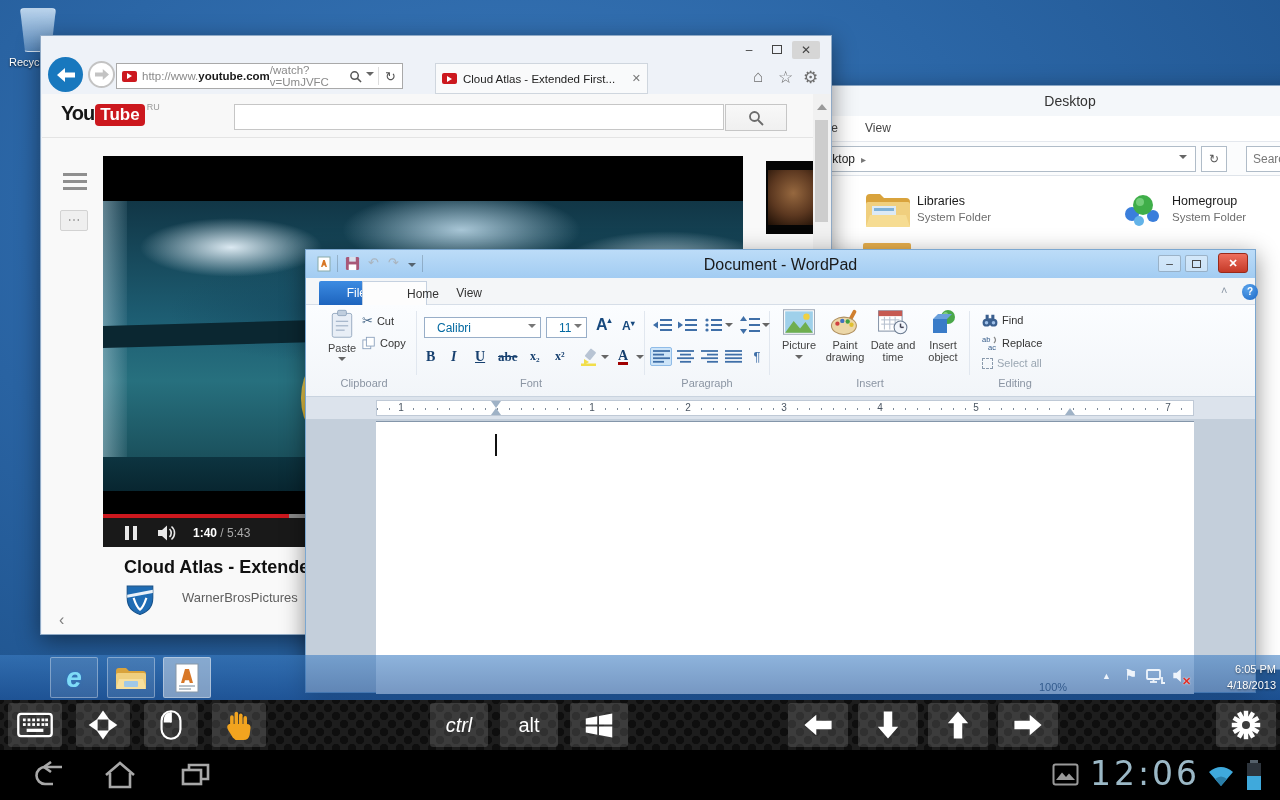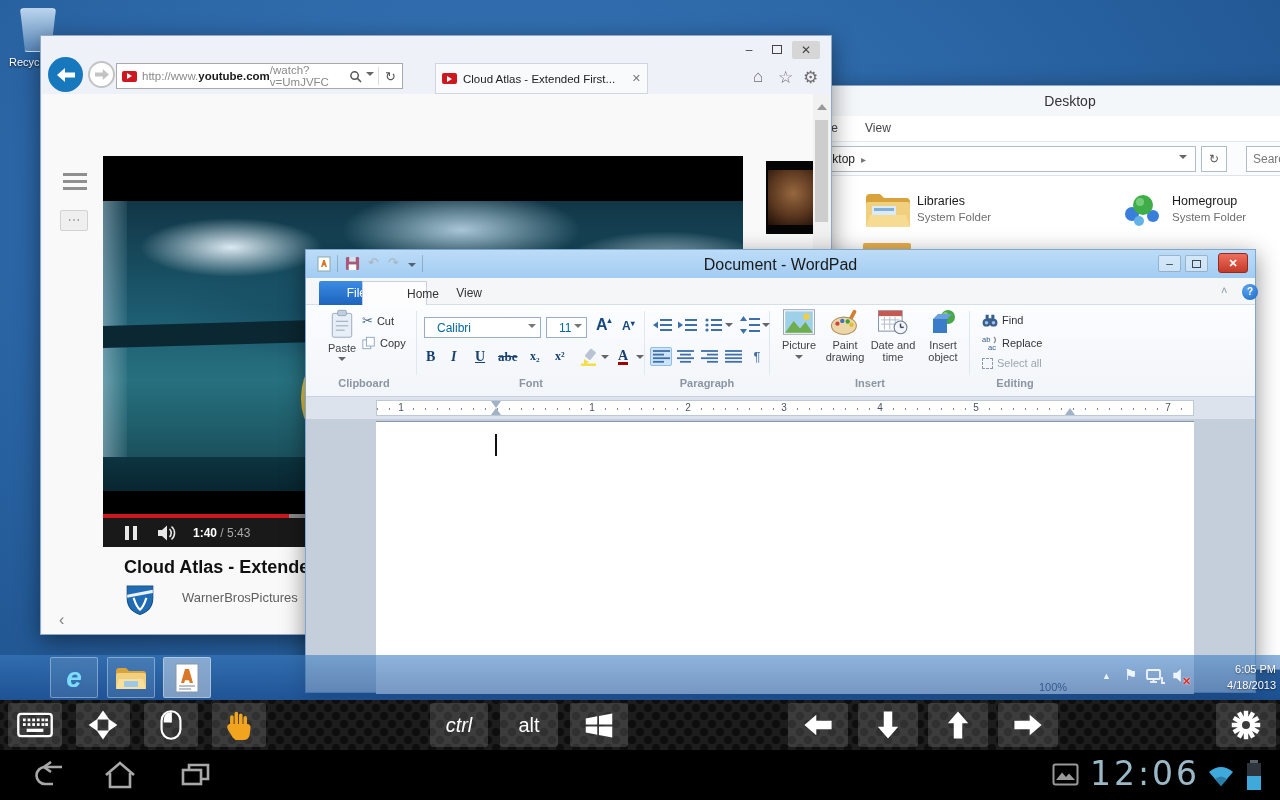--- a/index.html
+++ b/index.html
@@ -109,21 +109,21 @@
   .wp-tab { position:absolute; top:3px; height:24px; font-size:12px; text-align:right; line-height:24px; }
   .wp-tab.file { left:13px; width:47px; background:linear-gradient(#3c8be2,#1d64be); color:#fff; border-radius:2px 2px 0 0; }
   .wp-tab.home { left:56px; width:65px; background:#fdfdfd; border:1px solid #c5d1e0; border-bottom:none; color:#333;padding-left:44px; }
   .wp-tab.view { left:127px; width:49px; color:#333; }
   .wp-help { position:absolute; left:936px; top:6px; width:16px; height:16px; border-radius:50%;
     background:radial-gradient(circle at 35% 30%, #5aa4ec, #1b67c6); color:#fff; font-size:10px; font-weight:bold;
     text-align:center; line-height:16px; }
   #ribbon { position:absolute; left:0; top:55px; right:0; height:92px;
     background:linear-gradient(#fbfdff,#f2f5f9); border-bottom:1px solid #c9d3df; }
   .rib-sep { position:absolute; top:6px; width:1px; height:64px; background:#e1e7ef; }
-  .grp-label { position:absolute; top:72px; font-size:11px; color:#8b95a3; text-align:center;font-weight:bold; }
+  .grp-label { position:absolute; top:72px; font-size:11px; color:#8b95a3; text-align:center; }
   .small-cmd { position:absolute; display:flex; align-items:center; gap:4px; font-size:11px; color:#333; }
   .big-btn { position:absolute; top:4px; width:46px; height:66px; display:flex; flex-direction:column;
     align-items:center; font-size:11px; color:#444; line-height:12px; text-align:center; }
   .combo { position:absolute; top:12px; height:21px; background:#fff; border:1px solid #98aec8;
     font-size:12px; color:#0369a1; display:flex; align-items:center; padding-left:12px; }
   .combo .caret-d { margin-left:auto; margin-right:4px; border-top-color:#777; }
   .fmt { position:absolute; top:44px; font-family:"Liberation Serif", serif; font-weight:bold;
     color:#17406f; font-size:14px; }
   .align-slot { position:absolute; top:42px; width:22px; height:19px; display:flex; align-items:center; justify-content:center; }
   .align-slot.sel { background:#cde4f8; border:1px solid #90bce8; border-radius:2px; }
@@ -261,20 +261,32 @@
       <span class="fav" style="margin-right:6px;"></span>
       <span style="white-space:nowrap;overflow:hidden;">Cloud Atlas - Extended First...</span>
       <span style="margin-left:auto;color:#777;font-size:11px;">✕</span>
     </div>
 
     <span class="ie-chrome-ico" style="left:712px;">⌂</span>
     <span class="ie-chrome-ico" style="left:737px;">☆</span>
     <span class="ie-chrome-ico" style="left:762px;">⚙</span>
 
     <div id="yt-page">
+      <div class="yt-header">
+        <div class="abs" style="left:19px;top:8px;">
+          <span class="yt-you">You</span><span class="yt-tube">Tube</span><span class="yt-ru">RU</span>
+        </div>
+        <div class="yt-search"></div>
+        <div class="yt-search-btn">
+          <svg width="16" height="16" viewBox="0 0 16 16">
+              <circle cx="6.5" cy="6.5" r="4.5" fill="none" stroke="#6b6b6b" stroke-width="1.8"></circle>
+              <line x1="10" y1="10" x2="15" y2="15" stroke="#6b6b6b" stroke-width="1.8"></line>
+            </svg>
+        </div>
+      </div>
       <div class="hamburger"></div>
       <div class="more-btn">⋯</div>
 
       <div id="player">
         <div id="movie-frame">
           <div class="pillar"></div>
           <div class="beam"></div>
           <div class="floor"></div>
           <div class="egg" style="left:198px;top:148px;width:74px;height:98px;"></div>
           <div class="stand" style="left:231px;top:242px;"></div>

